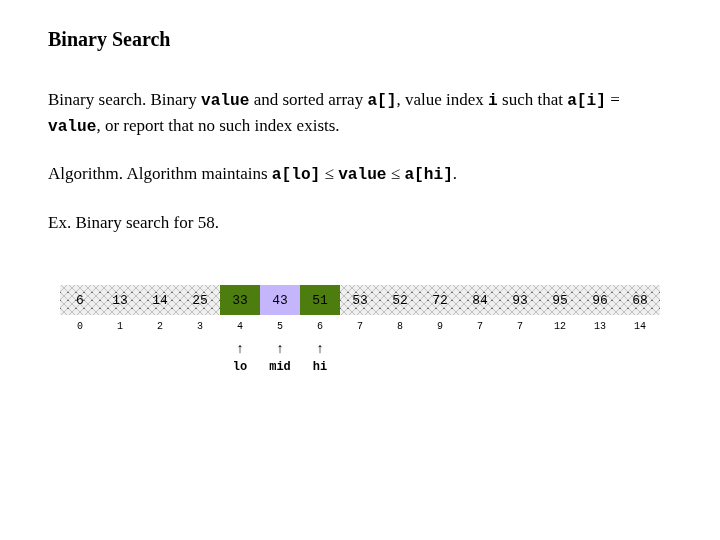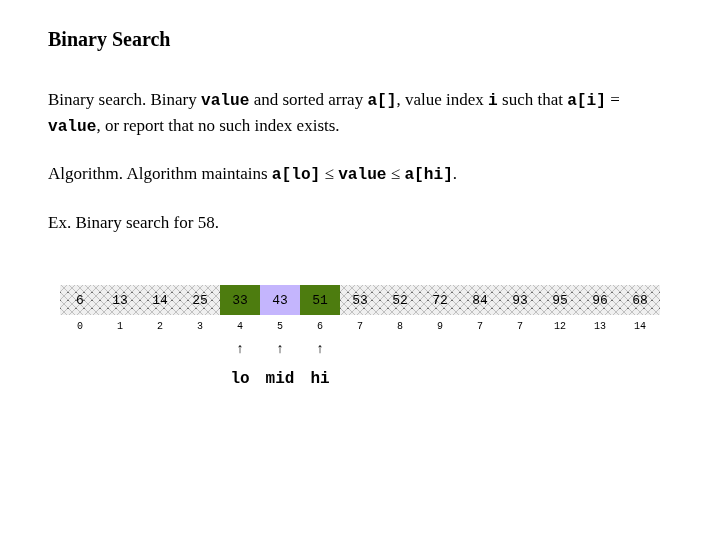--- a/index.html
+++ b/index.html
@@ -73,23 +73,23 @@
     display: flex;
     flex-direction: column;
     align-items: center;
   }
   .arrow-glyph {
     font-size: 14px;
     line-height: 1;
   }
   .arrow-label {
     font-family: 'Courier New', monospace;
-    font-size: 16px;
+    font-size: 12px;
     font-weight: bold;
-    margin-top: 14px;
+    margin-top: 4px;
   }
 </style>
 </head>
 <body>
 
 <div class="title">Binary Search</div>
 
 <div class="para">
   <span class="bold">Binary search.</span><span> Binary </span><span class="mono">value</span><span> and sorted array </span><span class="mono">a[]</span><span>, value index </span><span class="mono">i</span><span> such that </span><span class="mono">a[i]</span><span> = </span><span class="mono">value</span><span>, or report that no such index exists.</span>
 </div>

